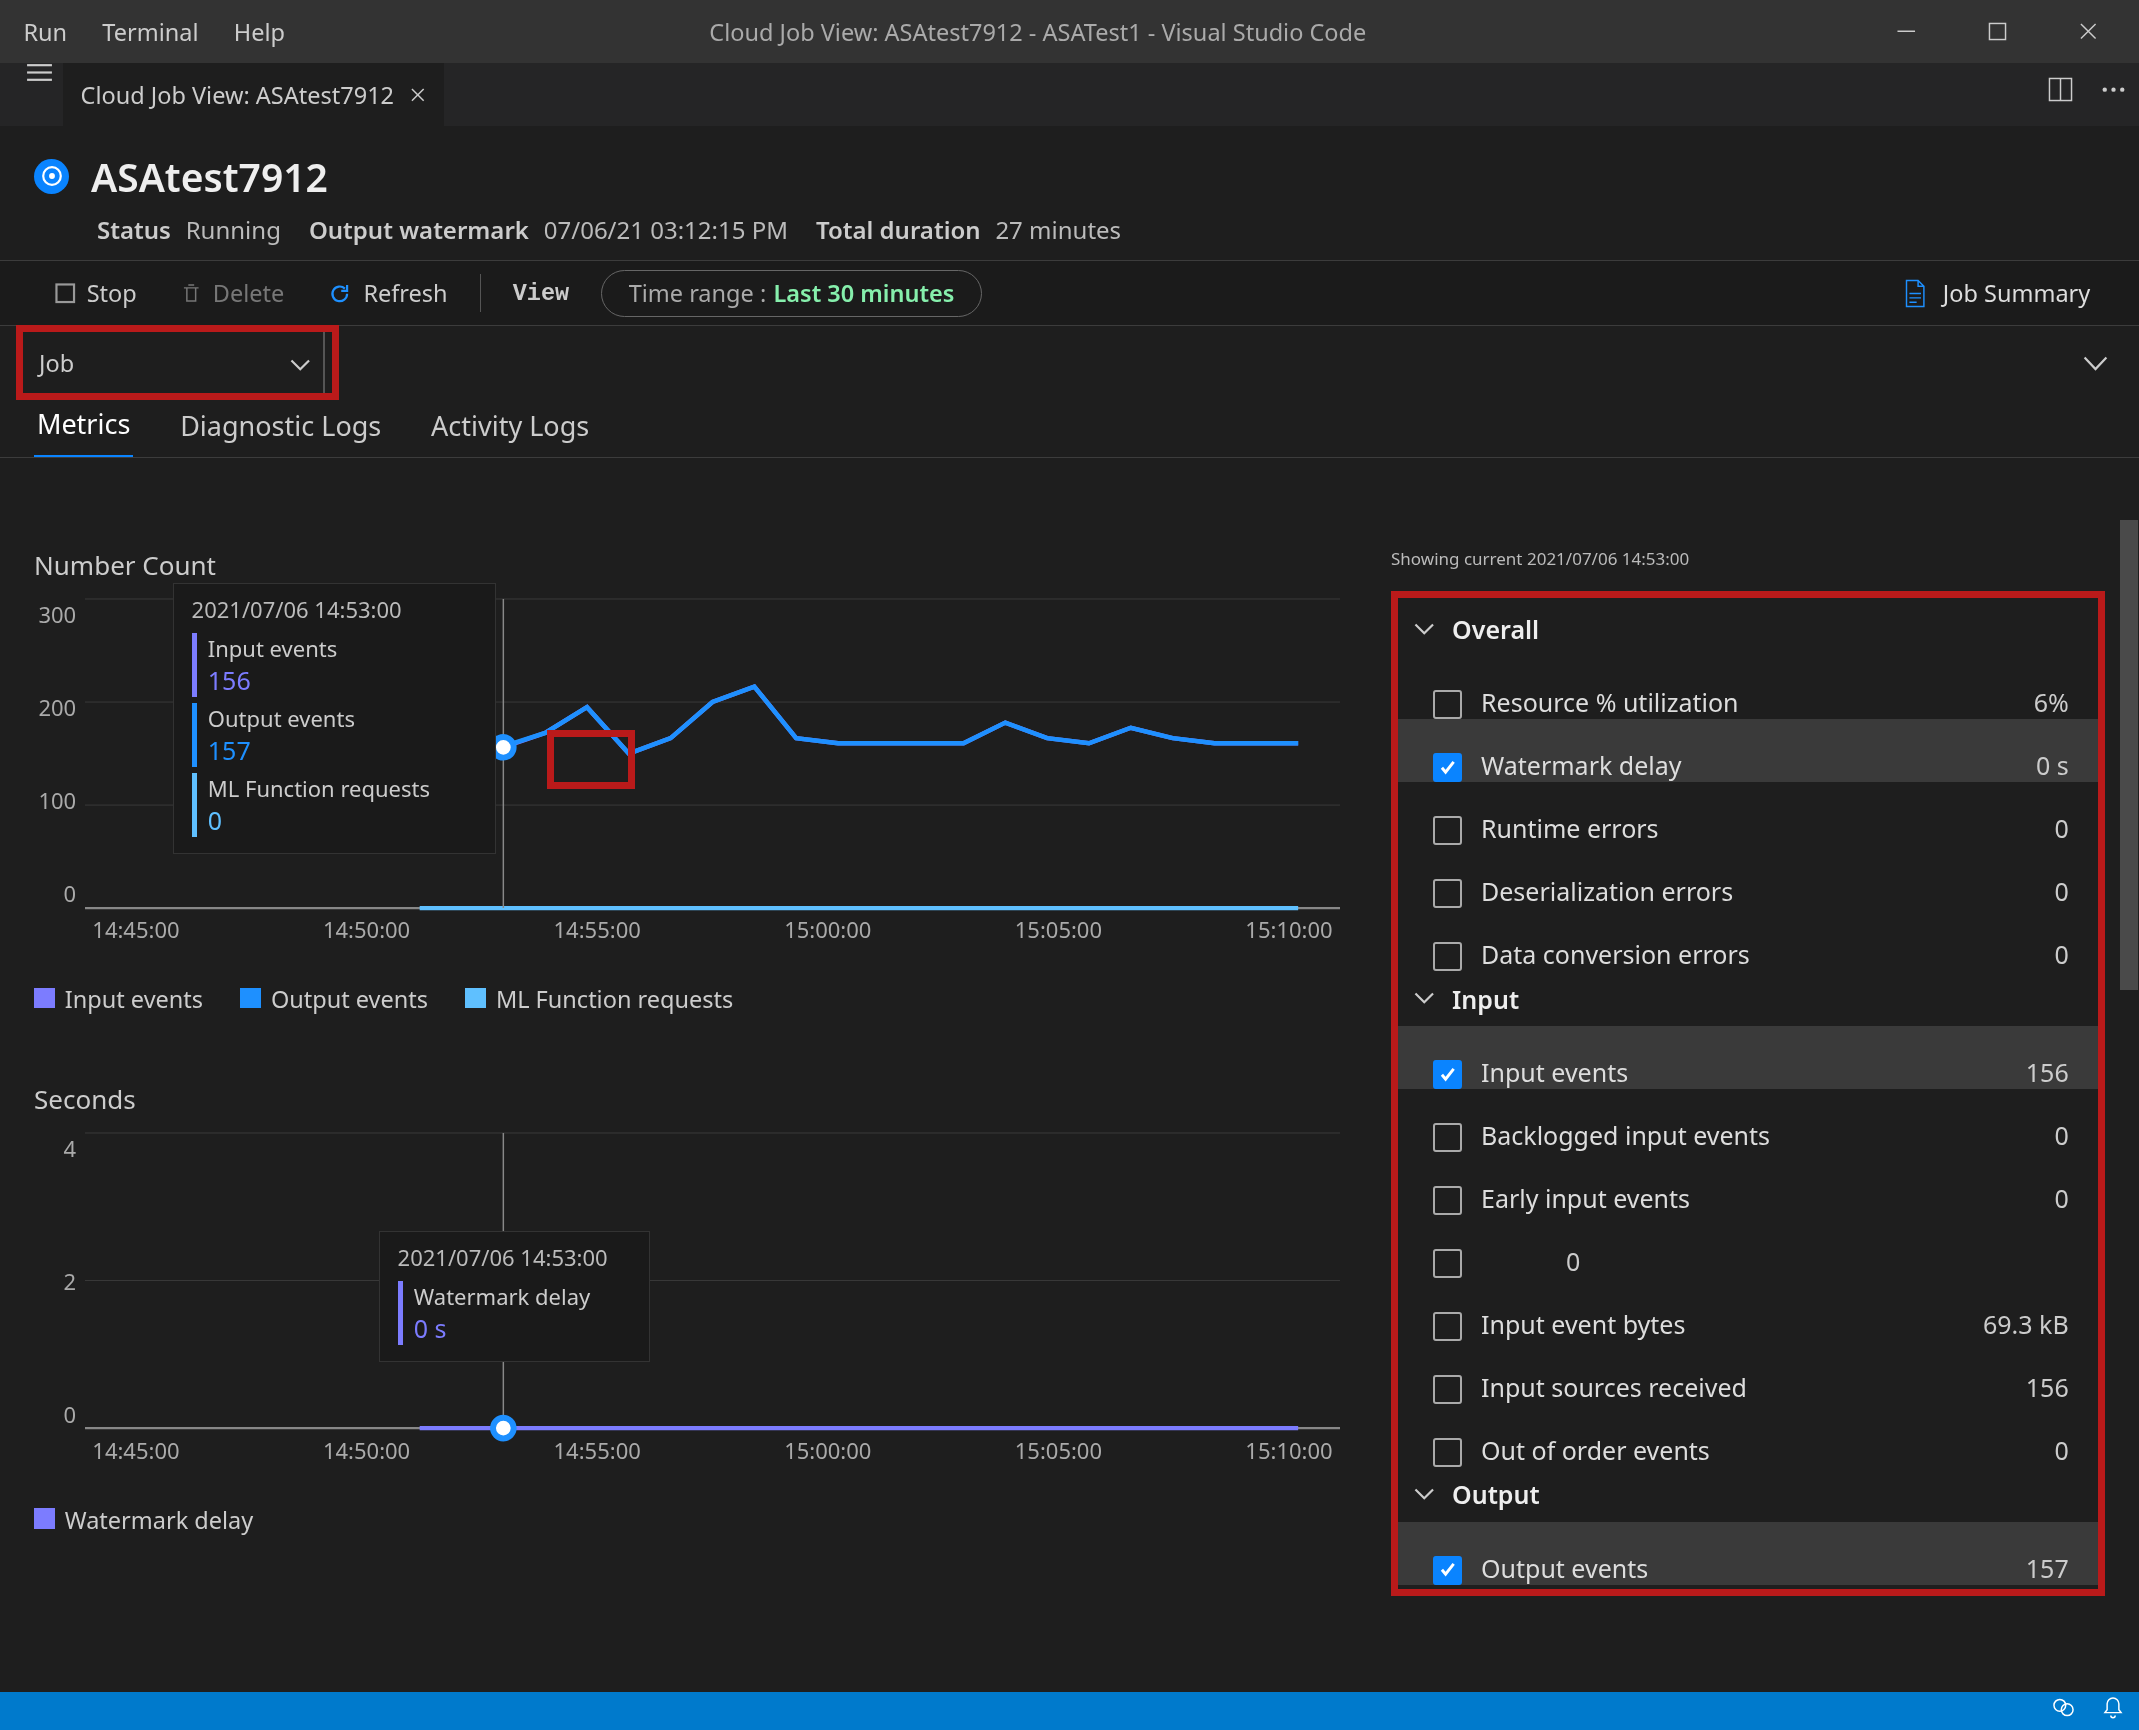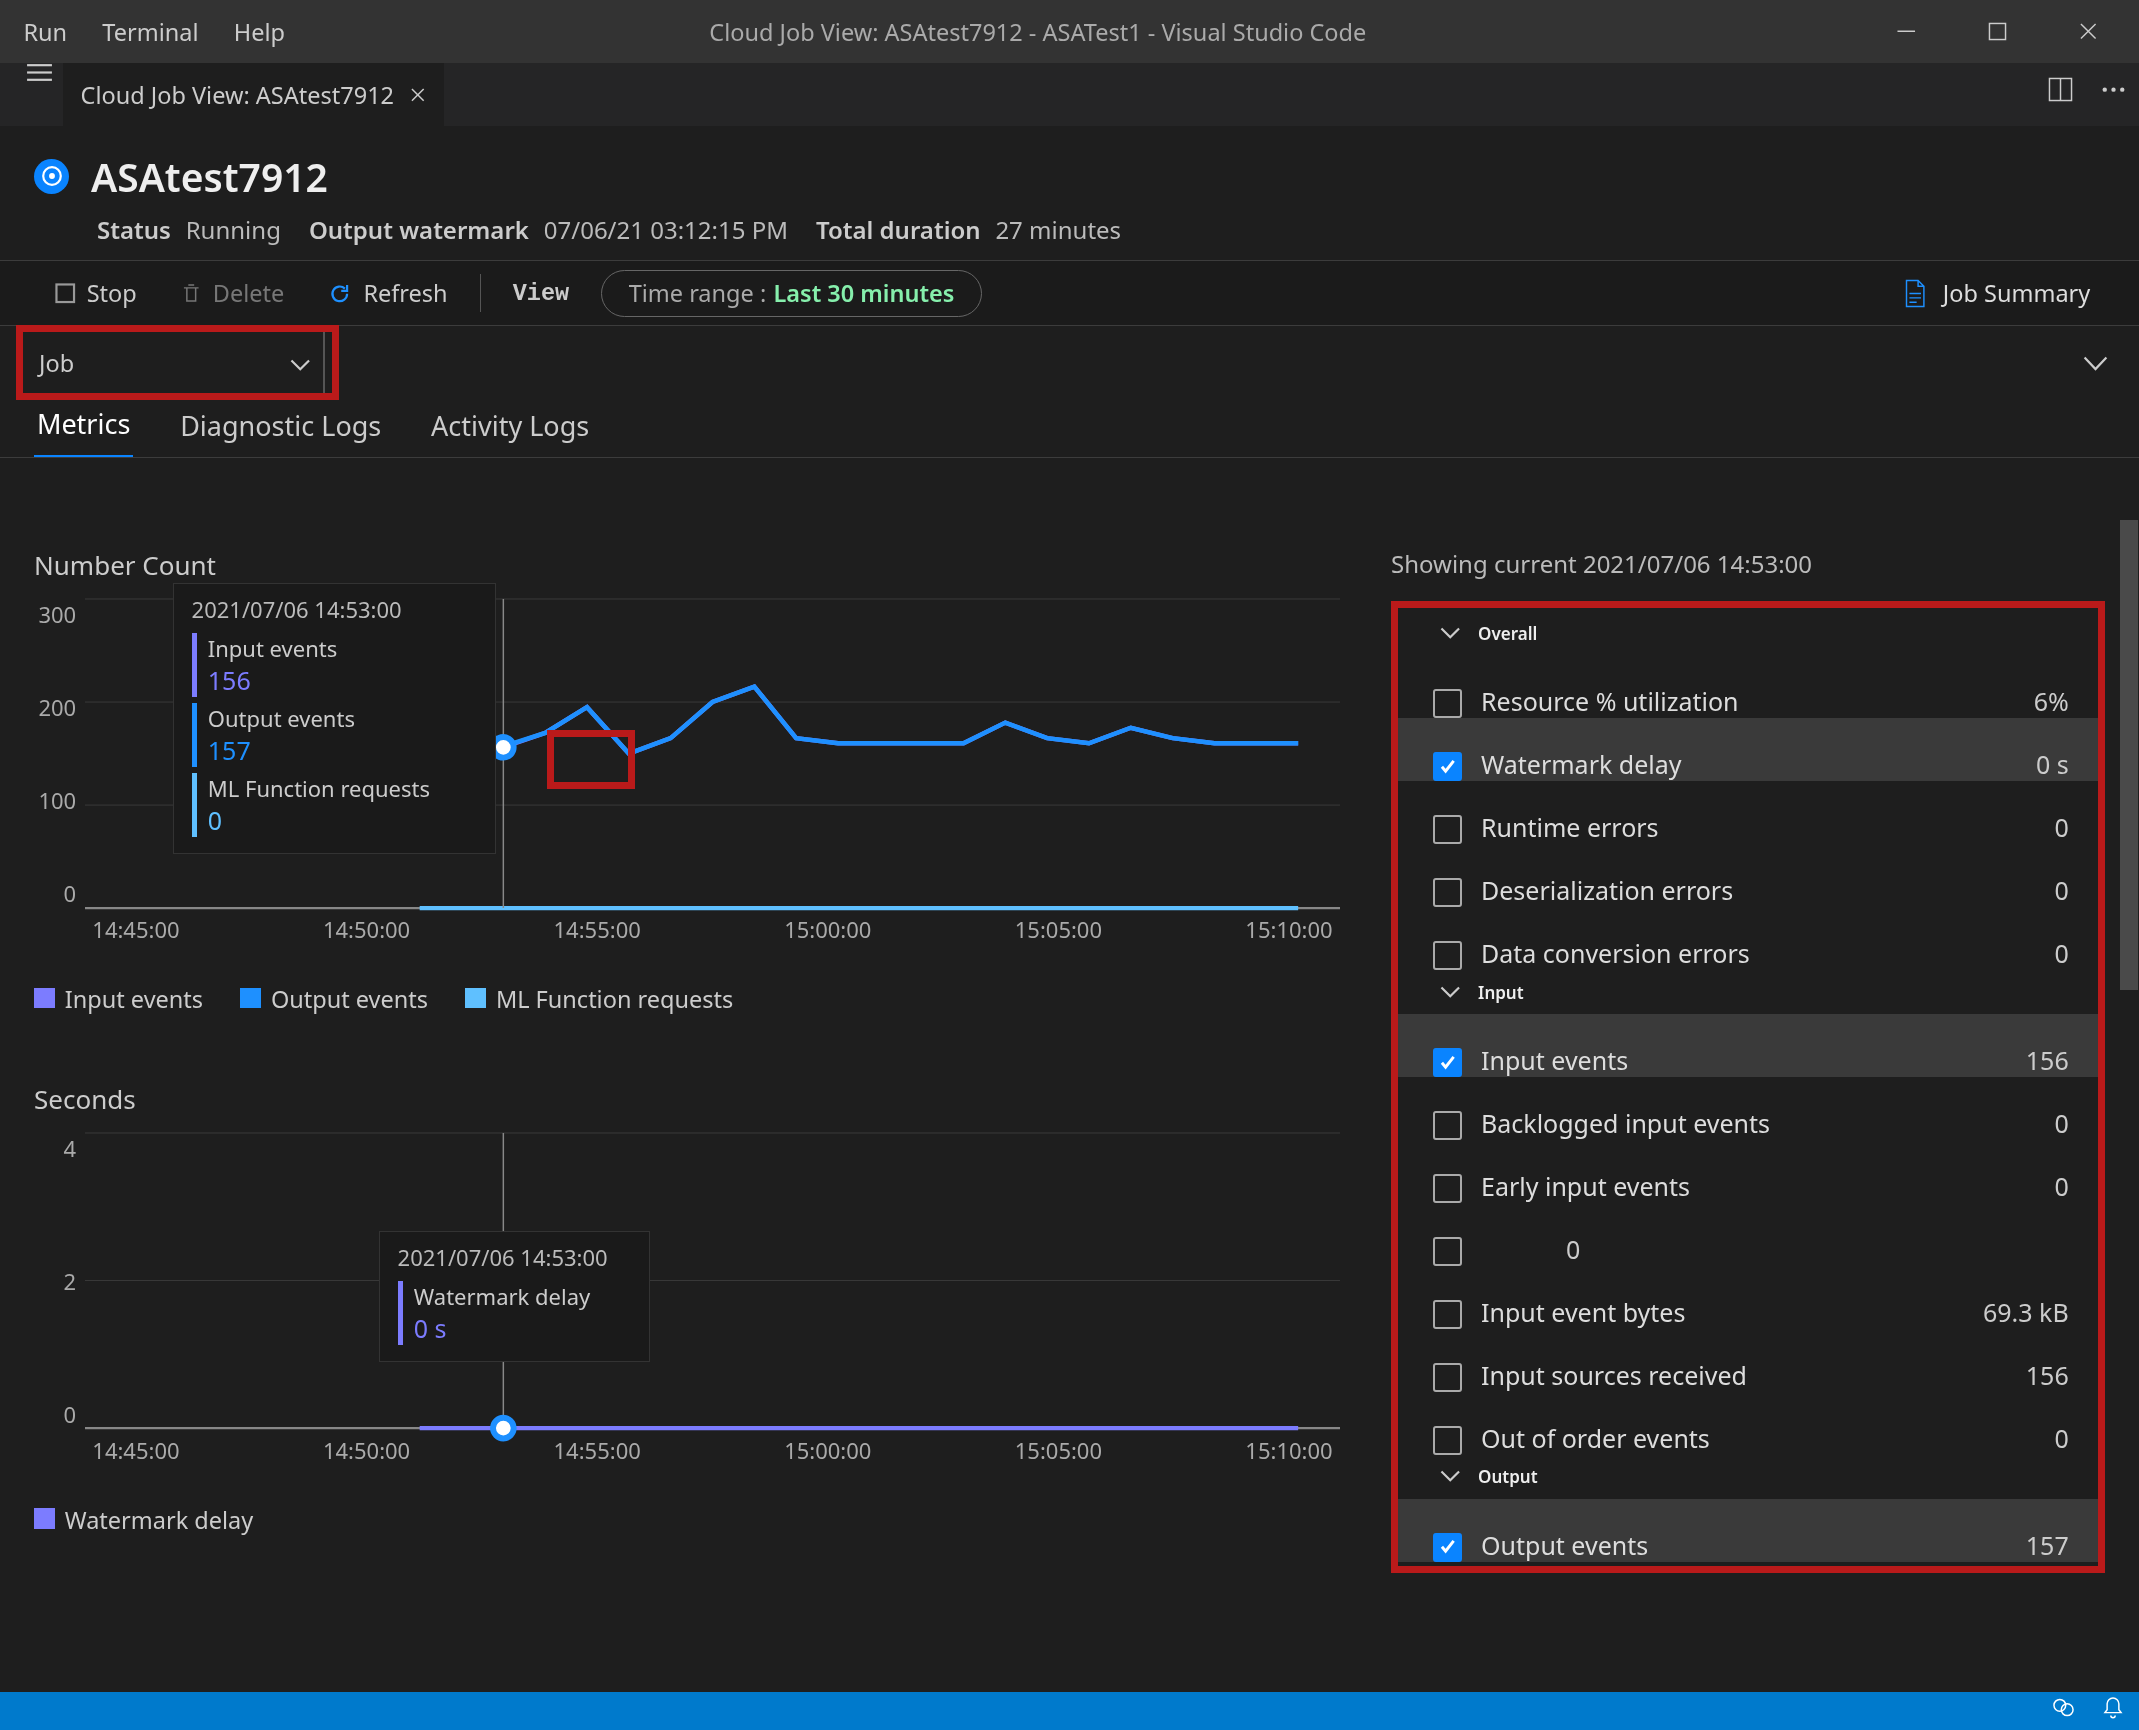--- a/index.html
+++ b/index.html
@@ -47,24 +47,24 @@
   .chart-svg-wrap { position:absolute; left:51px; right:0; top:5.9px; bottom:44px; }
   .yaxis { position:absolute; left:0; top:5.9px; bottom:44px; width:51px; display:flex; flex-direction:column; justify-content:space-between; text-align:right; padding-right:8.8px; font-size:22px; color:#aaa;}
   .xaxis { position:absolute; left:51px; right:0; bottom:0; height:38px; display:flex; justify-content:space-between; font-size:22px; color:#aaa; padding:0 7.3px;}
   .legend { display:flex; gap:37px; align-items:center; font-size:23.5px; color:#ccc; margin-top:7.3px;}
   .leg-sw { width:20.5px; height:20.5px; display:inline-block; margin-right:10.3px;}
   .tooltip { position:absolute; background:#1a1a1a; border:0.7px solid #333; padding:10.3px 17.6px 13.2px 17.6px; font-size:22px; color:#ccc;}
   .tooltip .tt-time { color:#bbb; margin-bottom:5.9px;}
   .tooltip .tt-row { display:flex; align-items:flex-start; gap:10.3px; padding:2.9px 0;}
   .tooltip .bar { width:5.9px; align-self:stretch; min-height:35px;}
   .tooltip .tt-val { font-size:25px;}
-  .showing { font-size:24px; color:#bbb; margin-bottom:20.5px;}
+  .showing { font-size:17px; color:#bbb; margin-bottom:20.5px;}
   .red-frame { border:7.3px solid #ba1a1a; padding:4.4px 0;}
   .metrics-panel {  }
-  .grp-header { display:flex; align-items:center; gap:17.6px; padding:10.3px 16px; font-size:17px; color:#eee; font-weight:600;margin-left:26px;}
+  .grp-header { display:flex; align-items:center; gap:17.6px; padding:10.3px 16px; font-size:25px; color:#eee; font-weight:600;}
   .metric-row { display:flex; align-items:flex-end; height:63px; padding:0 11.7px 0 35px; gap:19px; color:#ddd; font-size:25px;}
   .metric-row.hl { background:#3a3a3a; }
   .metric-row .name { flex:1; }
   .metric-row .val { width:117px; text-align:right; padding-right:17.6px; color:#ccc;}
   .cb { width:29px; height:29px; border:2.2px solid #aaa; border-radius:2.9px; display:flex; align-items:center; justify-content:center;}
   .cb.checked { background:#0a84ff; border-color:#0a84ff;}
   .cb.checked svg { display:block;}
   .cb svg { display:none;}
   .statusbar { position:absolute; left:0; right:0; bottom:0; height:38px; background:#007acc; display:flex; justify-content:flex-end; align-items:center; padding:0 14.7px; gap:26.4px;}
   .scrollbar { position:absolute; right:0; top:392px; width:20.5px; bottom:38px; background:#1e1e1e;}

